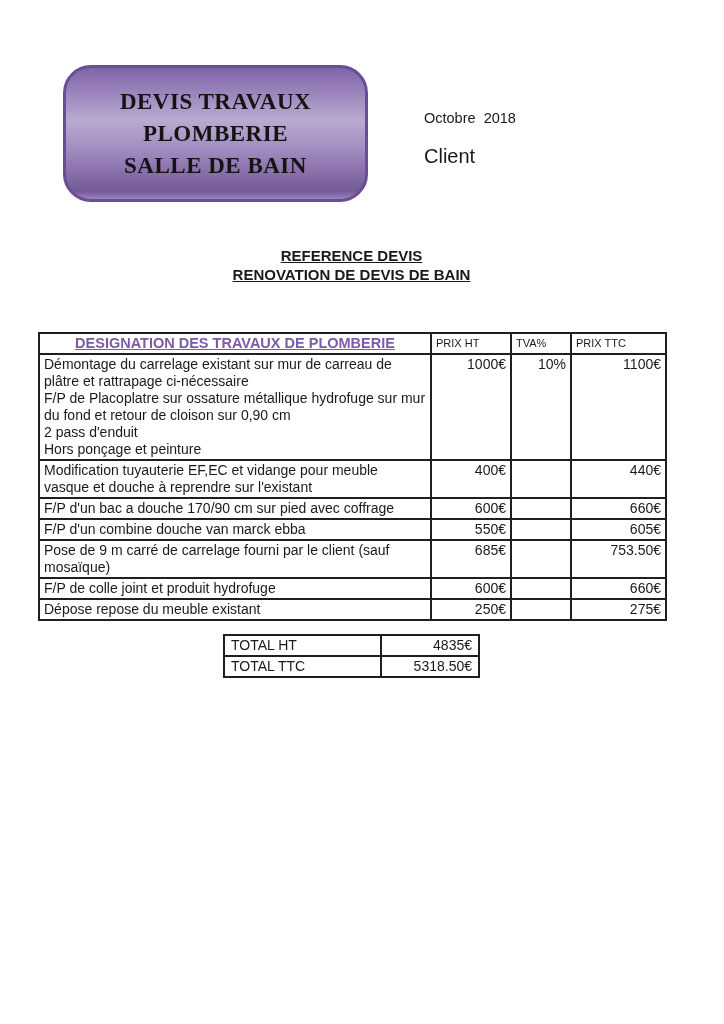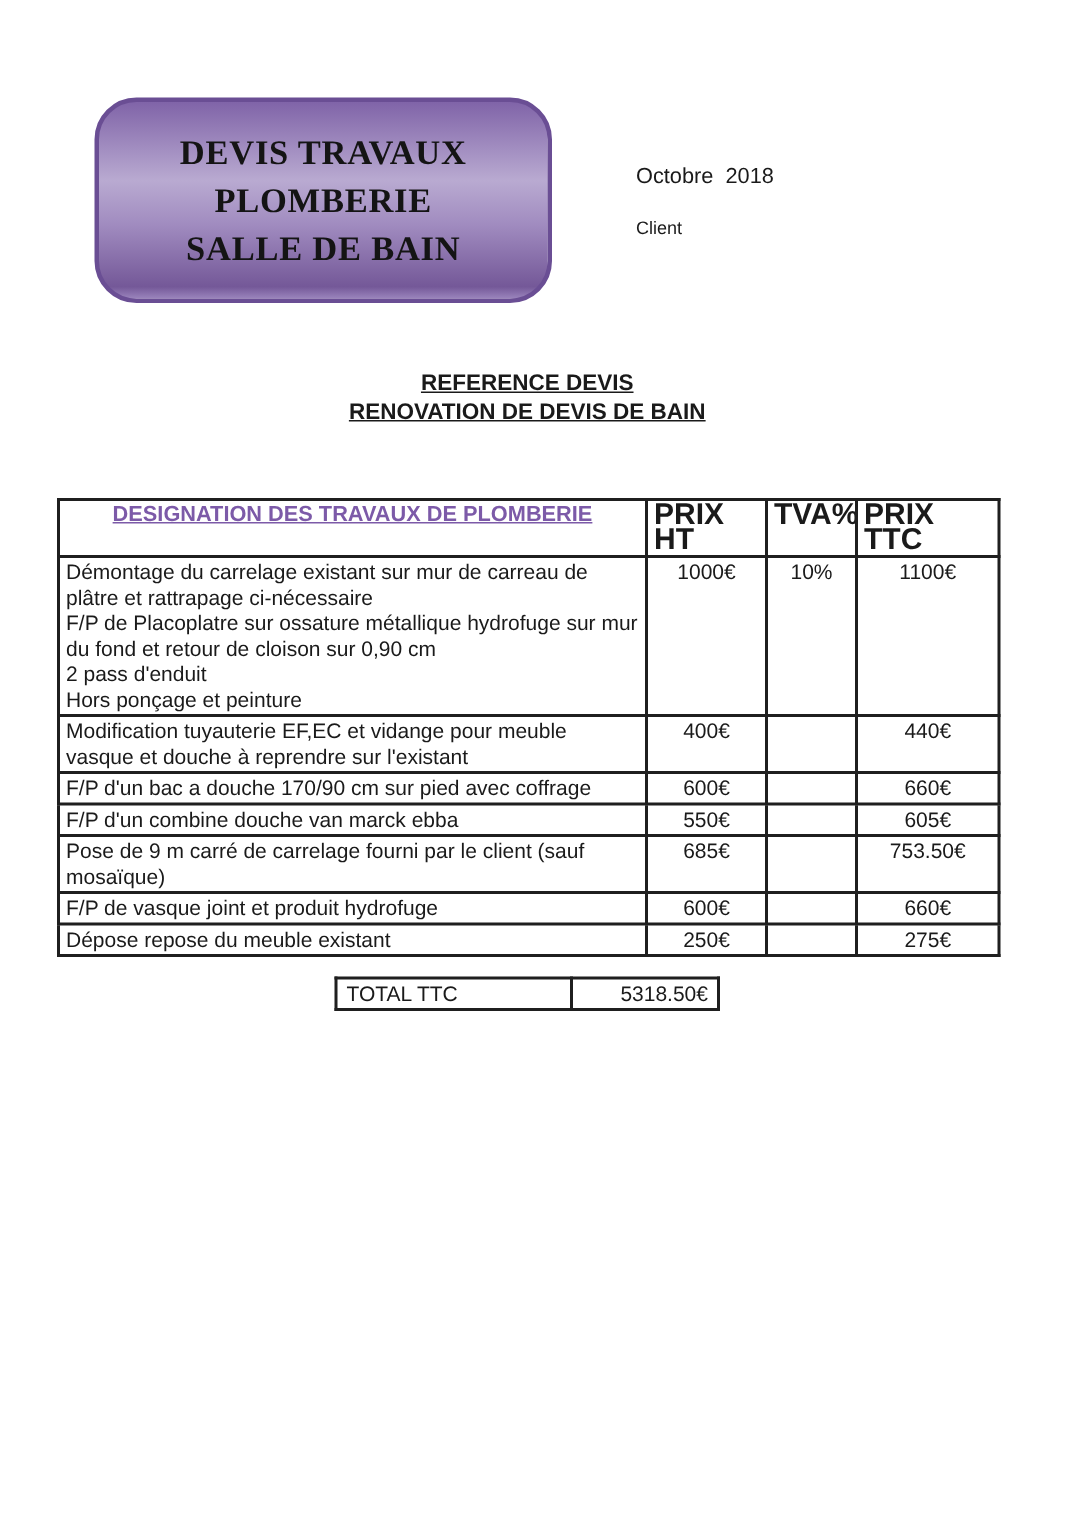--- a/index.html
+++ b/index.html
@@ -17,42 +17,42 @@
       var(--badge-mid,#a18cc0) 62%,
       var(--badge-dark,#745898) 94%,
       var(--badge-sheen,#9a84bc) 100%);
     display:flex;align-items:center;justify-content:center;text-align:center;
   }
   .badge-text{
     font-family:"Liberation Serif",serif;font-weight:bold;font-size:23px;
     line-height:32px;color:#141414;white-space:pre-line;letter-spacing:.5px;
   }
   .date{position:absolute;left:424px;top:110px;font-size:14.5px;white-space:pre;}
-  .client{position:absolute;left:424px;top:145px;font-size:12px;}
+  .client{position:absolute;left:424px;top:145px;font-size:20px;}
   
   .doc-title{
     position:absolute;left:38px;top:246px;width:627px;text-align:center;
     font-size:15px;font-weight:bold;line-height:19px;
   }
   .doc-title div{text-decoration:underline;}
   
   .tables{position:absolute;left:38px;top:332px;width:627px;}
   table{border-collapse:collapse;font-size:14px;color:var(--text,#1a1a1a);}
   .main{width:627px;table-layout:fixed;}
   .main th,.main td{
     border:2px solid var(--border,#1f1f1f);vertical-align:top;
     padding:1px 4px;line-height:17px;overflow:hidden;
   }
   .des-h{
     color:var(--accent-purple,#7c5aa8);text-decoration:underline;font-weight:bold;
     text-align:center;font-size:14.5px;padding-left:5px;
   }
-  .col-h{font-weight:bold;text-align:left;font-size:20px;padding-left:5px;}
+  .col-h{font-weight:normal;text-align:left;font-size:11px;padding-left:5px;}
   .des{white-space:pre-line;text-align:left;}
-  .num{text-align:center;padding-right:4px;}
+  .num{text-align:right;padding-right:4px;}
   .totals{width:255px;margin:13px auto 0 auto;table-layout:fixed;}
   .totals td{border:2px solid var(--border,#1f1f1f);padding:1px 6px;line-height:17px;}
   .tlabel{text-align:left;}
   .tvalue{text-align:right;}
 </style>
 </head>
 <body>
 
 <div class="page">
 
@@ -113,40 +113,44 @@
         <td class="num"></td>
         <td class="num">605€</td>
       </tr>
       <tr>
         <td class="des">Pose de 9 m carré de carrelage fourni par le client (sauf mosaïque)</td>
         <td class="num">685€</td>
         <td class="num"></td>
         <td class="num">753.50€</td>
       </tr>
       <tr>
-        <td class="des">F/P de vasque joint et produit hydrofuge</td>
+        <td class="des">F/P de colle joint et produit hydrofuge</td>
         <td class="num">600€</td>
         <td class="num"></td>
         <td class="num">660€</td>
       </tr>
       <tr>
         <td class="des">Dépose repose du meuble existant</td>
         <td class="num">250€</td>
         <td class="num"></td>
         <td class="num">275€</td>
       </tr>
     </tbody>
       </table>
 
     <table class="totals">
       <colgroup>
         <col style="width:157px">
           <col style="width:98px">
       </colgroup>
       <tbody>
+          <tr>
+        <td class="tlabel">TOTAL HT</td>
+        <td class="tvalue">4835€</td>
+      </tr>
       <tr>
         <td class="tlabel">TOTAL TTC</td>
         <td class="tvalue">5318.50€</td>
       </tr>
     </tbody>
       </table>
 
   </div>
 </div>
 

